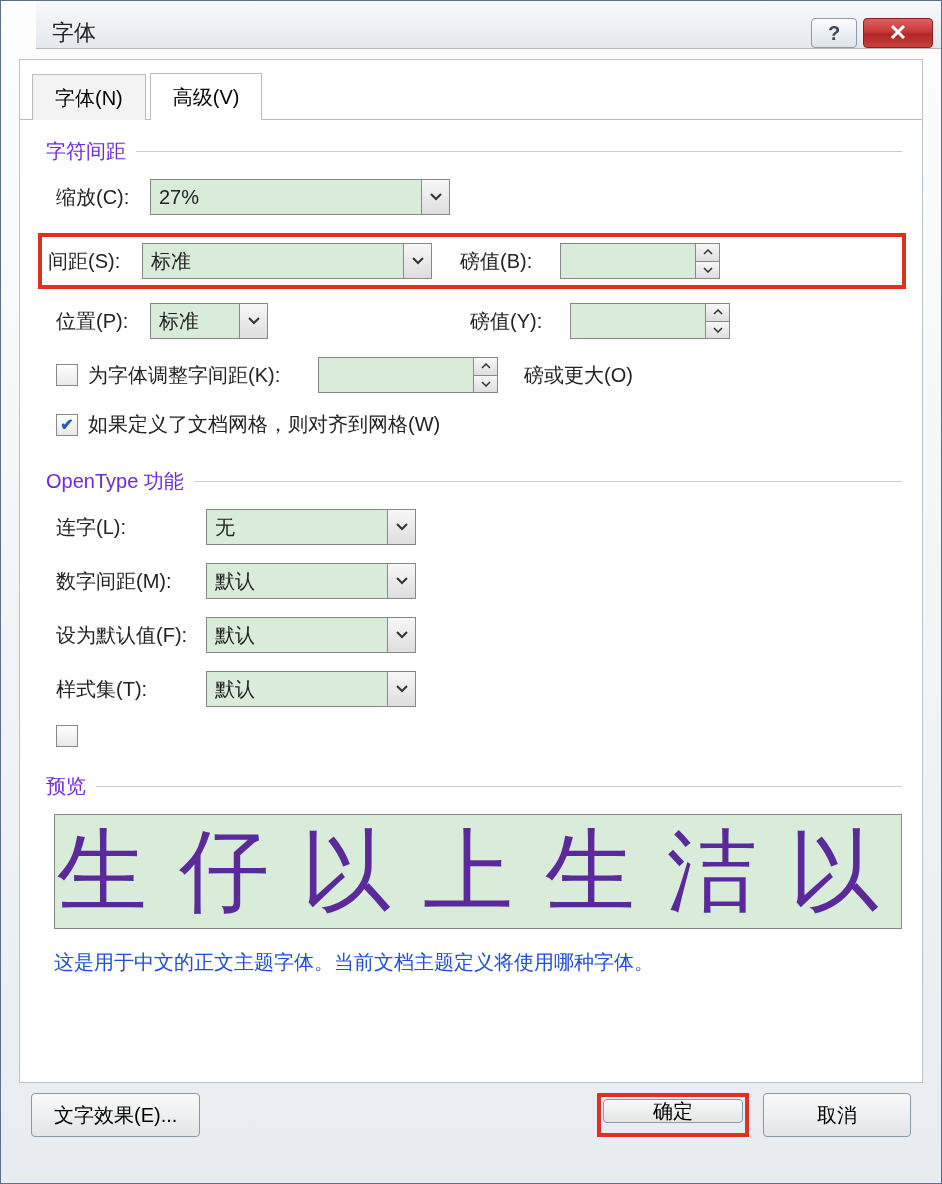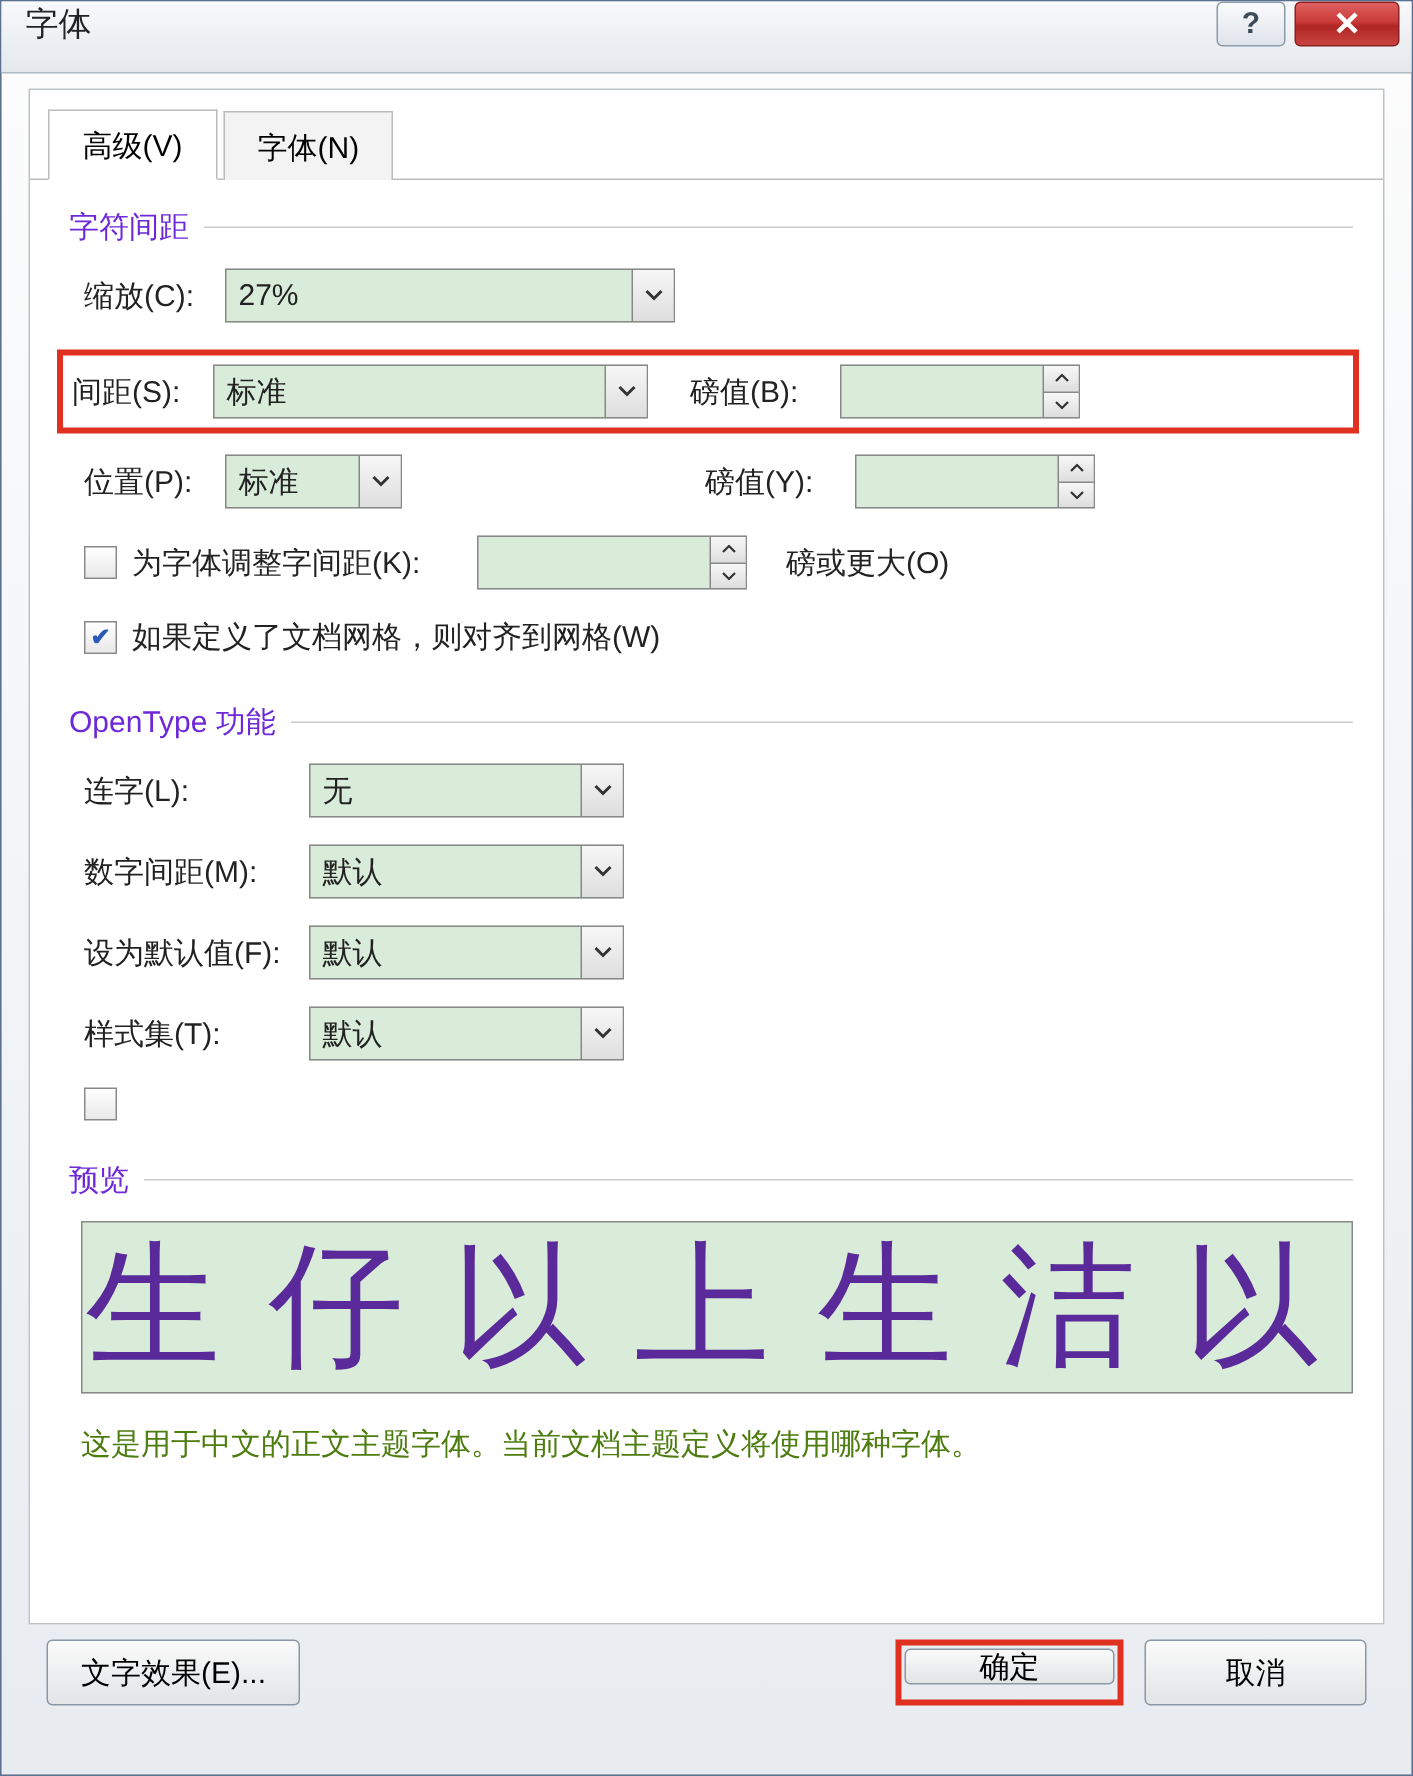--- a/index.html
+++ b/index.html
@@ -15,23 +15,24 @@
     width: 942px;
     height: 1184px;
     background: linear-gradient(#fdfdfd, #e8ecf0);
     border: 1px solid #5a7090;
     position: relative;
   }
   .titlebar {
     height: 48px;
     background: linear-gradient(#f8f9fb, #e4e8ed);
     display: flex;
-    align-items: flex-start;
+    align-items: flex-end;
     padding: 0 8px 0 16px;
     border-bottom: 1px solid #b0b8c0;
+    margin-left: 35px;
   }
   .titlebar .title {
     flex: 1;
     font-size: 22px;
     color: #222;
   }
   .titlebar .btn {
     height: 30px;
     display: flex;
     align-items: center;
@@ -207,21 +208,21 @@
     font-size: 90px;
     color: #5a2a9a;
     letter-spacing: 32px;
     white-space: nowrap;
     font-weight: 300;
     line-height: 1;
   }
   .preview-desc {
     margin: 20px 20px 0 34px;
     font-size: 20px;
-    color: #4d7c0f;
+    color: #1d4ed8;
   }
   .button-bar {
     display: flex;
     padding: 10px 12px 0 12px;
     gap: 14px;
   }
   .btn-main {
     height: 44px;
     padding: 0 22px;
     font-size: 20px;
@@ -251,22 +252,22 @@
     </div>
     <div class="btn close-btn">
       <span>✕</span>
     </div>
   </div>
 
   <div class="body">
     <div class="content">
 
       <div class="tabs">
+        <div class="tab"><span>字体(N)</span></div>
         <div class="tab active"><span>高级(V)</span></div>
-        <div class="tab"><span>字体(N)</span></div>
       </div>
 
       <div class="section">
         <div class="group-label">字符间距</div>
 
         <div class="row">
           <div class="lbl">缩放(C):</div>
           <div class="combo" style="width:300px">
             <div class="val">27%</div>
             <div class="arrow">

